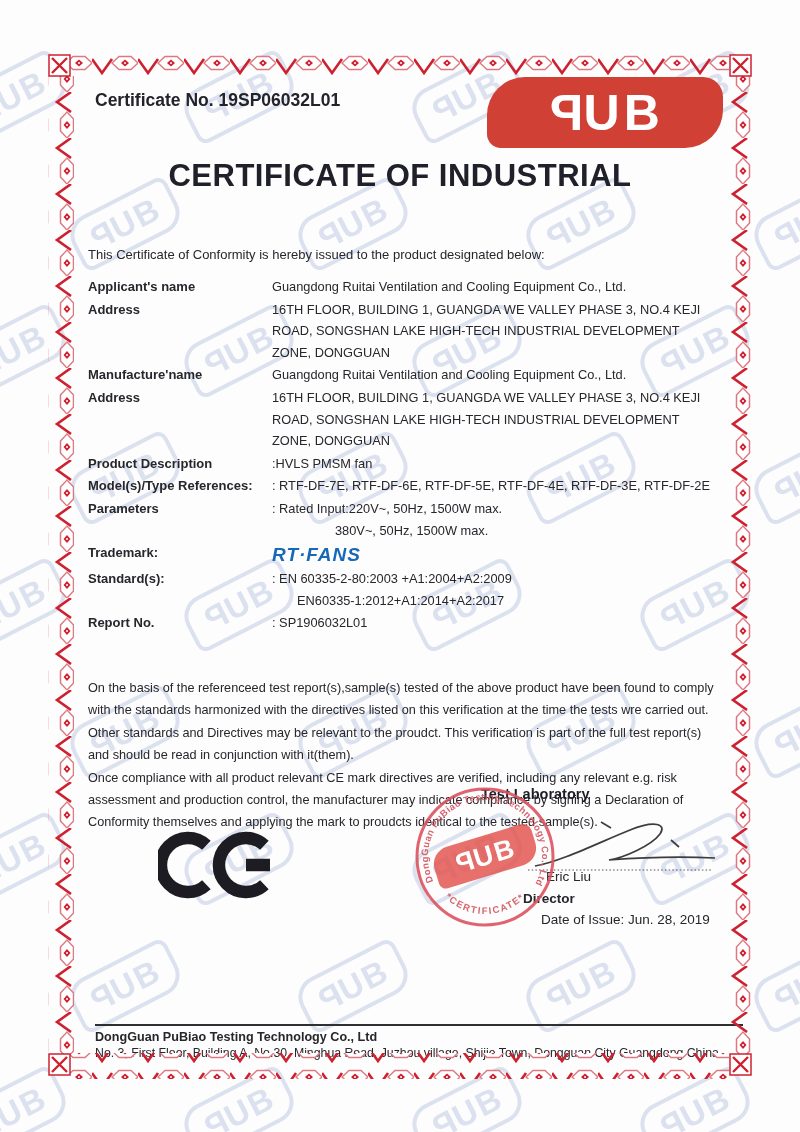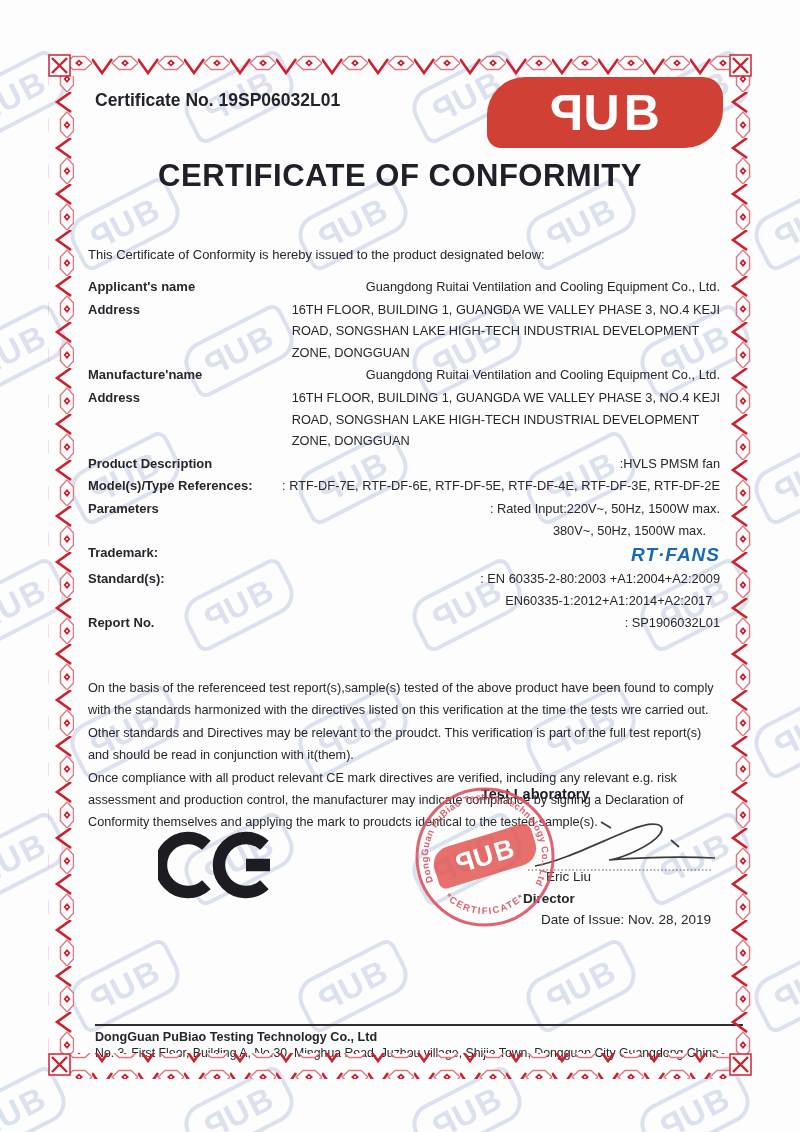--- a/index.html
+++ b/index.html
@@ -19,21 +19,21 @@
   .pub-logo{position:absolute;left:487px;top:77px;width:236px;height:71px;background:#d14034;
             border-radius:38px 20px 38px 14px;color:#fff;font-size:50px;font-weight:bold;
             display:flex;align-items:center;justify-content:center;letter-spacing:4px;z-index:2;}
   
   .title-block{position:absolute;left:50px;top:158px;width:700px;text-align:center;z-index:2;}
   .title-main{font-size:31px;font-weight:bold;color:#20202a;margin:0;letter-spacing:0.5px;}
   .title-sub{font-size:21px;font-weight:bold;color:#23232b;margin-top:4px;}
   
   .content{position:absolute;left:88px;top:247px;width:632px;z-index:2;}
   .intro{font-size:13px;margin-bottom:14px;}
-  .frow{display:flex;margin-bottom:1px;justify-content:space-between;}
+  .frow{display:flex;margin-bottom:1px;}
   .flabel{width:184px;flex-shrink:0;font-weight:bold;font-size:13px;line-height:21.6px;}
   .fval{font-size:12.8px;line-height:21.6px;white-space:nowrap;}
   .indent-param{margin-left:63px;}
   .indent-std{margin-left:25px;}
   .rtfans{color:#1668b8;font-weight:bold;font-style:italic;font-size:19px;letter-spacing:1px;line-height:25px;}
   
   .paras{position:absolute;left:88px;top:629px;width:636px;font-size:12.7px;line-height:22.4px;z-index:2;margin-top:48px;}
   .paras p{margin:0;}
   
   .ce-svg{position:absolute;left:158px;top:824px;z-index:2;}
@@ -233,21 +233,21 @@
     <use href="#cornerX" transform="translate(729,1053)"></use>
   </svg>
 
   <div class="cert-no">Certificate No. 19SP06032L01</div>
   <div class="pub-logo">
     <span class="flip">P</span>
       <span>UB</span>
   </div>
 
   <div class="title-block">
-    <div class="title-main">CERTIFICATE OF CONFORMITY</div>
+    <div class="title-main">CERTIFICATE OF INDUSTRIAL</div>
   </div>
 
   <div class="content">
     <div class="intro">This Certificate of Conformity is hereby issued to the product designated below:</div>
 
     <div class="frow">
       <div class="flabel">Applicant's name</div>
       <div class="fval">
           <div>Guangdong Ruitai Ventilation and Cooling Equipment Co., Ltd.</div>
         </div>
@@ -329,21 +329,21 @@
 
   <svg class="sig-svg" width="215" height="72" viewBox="0 0 215 72">
     <path d="M30,58 C55,54 95,34 125,22 C150,12 162,16 155,26 C146,38 118,50 104,52 C130,50 170,48 210,50" fill="none" stroke="#3d3d3d" stroke-width="1.7"></path>
     <path d="M96,14 L106,20" stroke="#3d3d3d" stroke-width="1.7"></path>
     <path d="M166,32 L174,39" stroke="#3d3d3d" stroke-width="1.7"></path>
     <path d="M23,62 L207,62" stroke="#55555a" stroke-width="1.2" stroke-dasharray="1.5 2.2"></path>
   </svg>
 
   <div class="signer-name">Eric Liu</div>
   <div class="signer-role">Director</div>
-  <div class="issue-date">Date of Issue: Nov. 28, 2019</div>
+  <div class="issue-date">Date of Issue: Jun. 28, 2019</div>
 
   <div class="stamp">
     <svg width="174" height="174" viewBox="0 0 174 174">
       <circle cx="87" cy="87" r="68" fill="none" stroke="#dc5460" stroke-width="3"></circle>
       <defs>
         <path id="arcTop" d="M 37.6,115.5 A 57,57 0 1 1 136.4,115.5" fill="none"></path>
         <path id="arcBot" d="M 43.3,123.6 A 57,57 0 0 0 130.7,123.6" fill="none"></path>
       </defs>
       <text font-size="9.5" fill="#d2545e" letter-spacing="0.5" font-weight="bold">
         <textPath href="#arcTop" startOffset="2%" textLength="232" lengthAdjust="spacingAndGlyphs">DongGuan PuBiao Testing Technology Co., Ltd</textPath>

